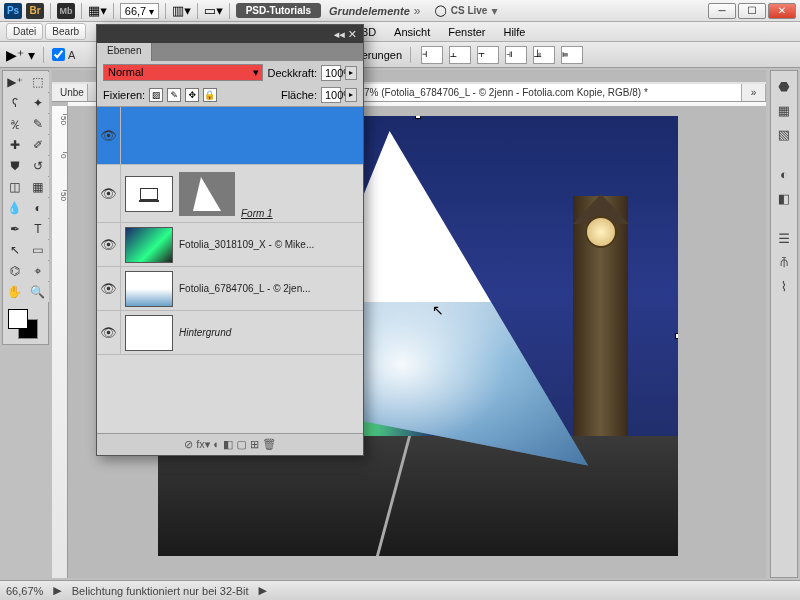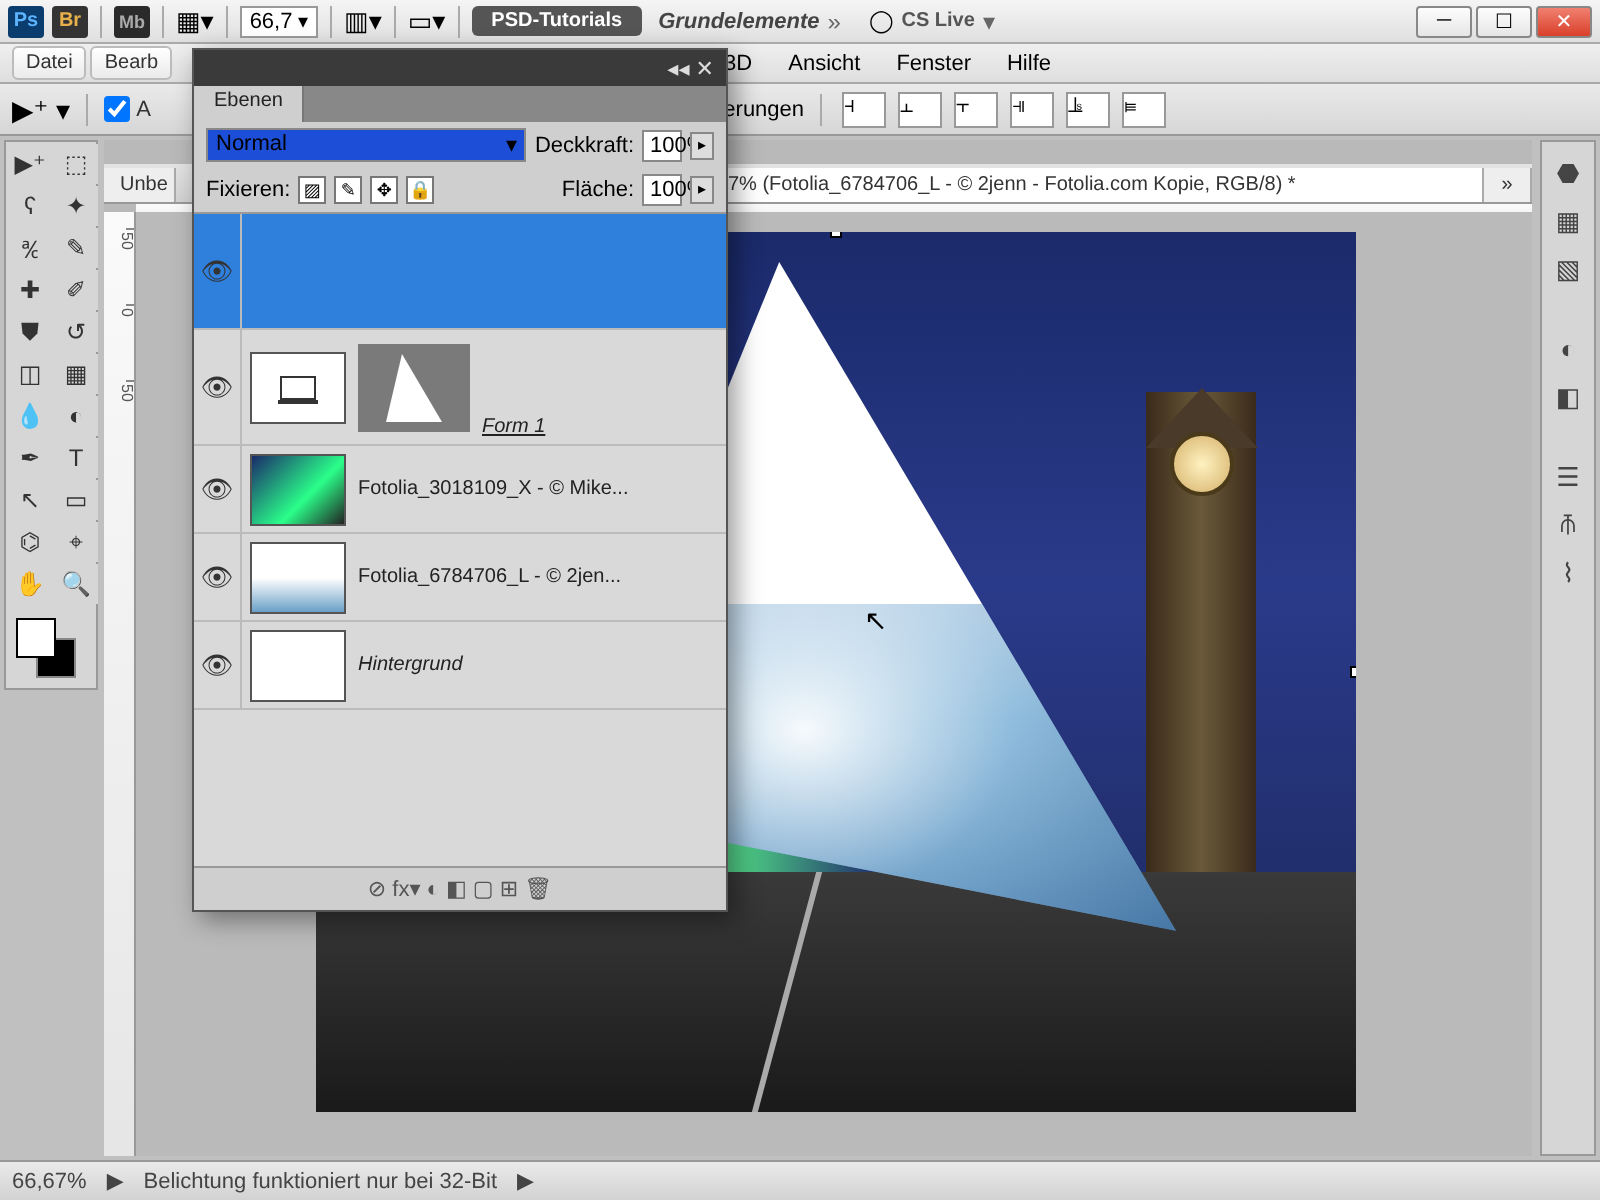--- a/index.html
+++ b/index.html
@@ -52,21 +52,21 @@
 .handle{position:absolute;width:6px;height:6px;border:1px solid #000;background:#fff;}
 .right-dock{position:absolute;right:2px;top:70px;width:28px;bottom:22px;background:#d6d6d6;border:1px solid #999;display:flex;flex-direction:column;gap:6px;padding:6px 0;align-items:center;}
 .dock-ico{width:18px;height:18px;display:flex;align-items:center;justify-content:center;font-size:13px;color:#444;border:1px solid transparent;}
 .statusbar{position:absolute;left:0;right:0;bottom:0;height:20px;background:linear-gradient(#eaeaea,#d2d2d2);border-top:1px solid #999;display:flex;align-items:center;padding:0 6px;gap:10px;font-size:10px;color:#444;}
 
 .layers-panel{position:absolute;left:96px;top:24px;width:268px;height:432px;background:#cfcfcf;border:1px solid #555;box-shadow:4px 4px 12px rgba(0,0,0,.4);display:flex;flex-direction:column;z-index:50;}
 .lp-titlebar{height:18px;background:#3a3a3a;color:#ddd;display:flex;align-items:center;padding:0 6px;font-size:10px;justify-content:space-between;}
 .lp-tabs{height:18px;background:#888;display:flex;}
 .lp-tab{padding:2px 10px;background:#cfcfcf;color:#222;font-size:10px;border-right:1px solid #777;}
 .lp-row{display:flex;align-items:center;gap:4px;padding:3px 6px;font-size:10px;}
-.lp-combo{flex:1;background:#1d4ed8;border:1px solid #888;padding:1px 4px;display:flex;justify-content:space-between;}
+.lp-combo{flex:1;background:#ef4444;border:1px solid #888;padding:1px 4px;display:flex;justify-content:space-between;}
 .lp-num{width:20px;background:#fff;border:1px solid #888;padding:1px 3px;text-align:right;}
 .lp-spin{width:12px;background:#ddd;border:1px solid #888;text-align:center;font-size:8px;line-height:12px;}
 .lock-ico{width:14px;height:14px;border:1px solid #777;background:#fff;font-size:9px;display:flex;align-items:center;justify-content:center;}
 .layers-list{flex:1;background:#d9d9d9;overflow:auto;border-top:1px solid #999;}
 .layer{display:flex;align-items:center;border-bottom:1px solid #bbb;min-height:44px;}
 .layer .vis{width:24px;display:flex;align-items:center;justify-content:center;border-right:1px solid #bbb;align-self:stretch;font-size:13px;color:#333;}
 .layer .body{flex:1;display:flex;align-items:center;gap:6px;padding:3px 4px;}
 .thumb{width:48px;height:36px;background:#fff;border:1px solid #555;flex-shrink:0;}
 .thumb.big{width:76px;height:50px;}
 .lname{font-size:10px;color:#222;white-space:nowrap;overflow:hidden;text-overflow:ellipsis;flex:1;}

